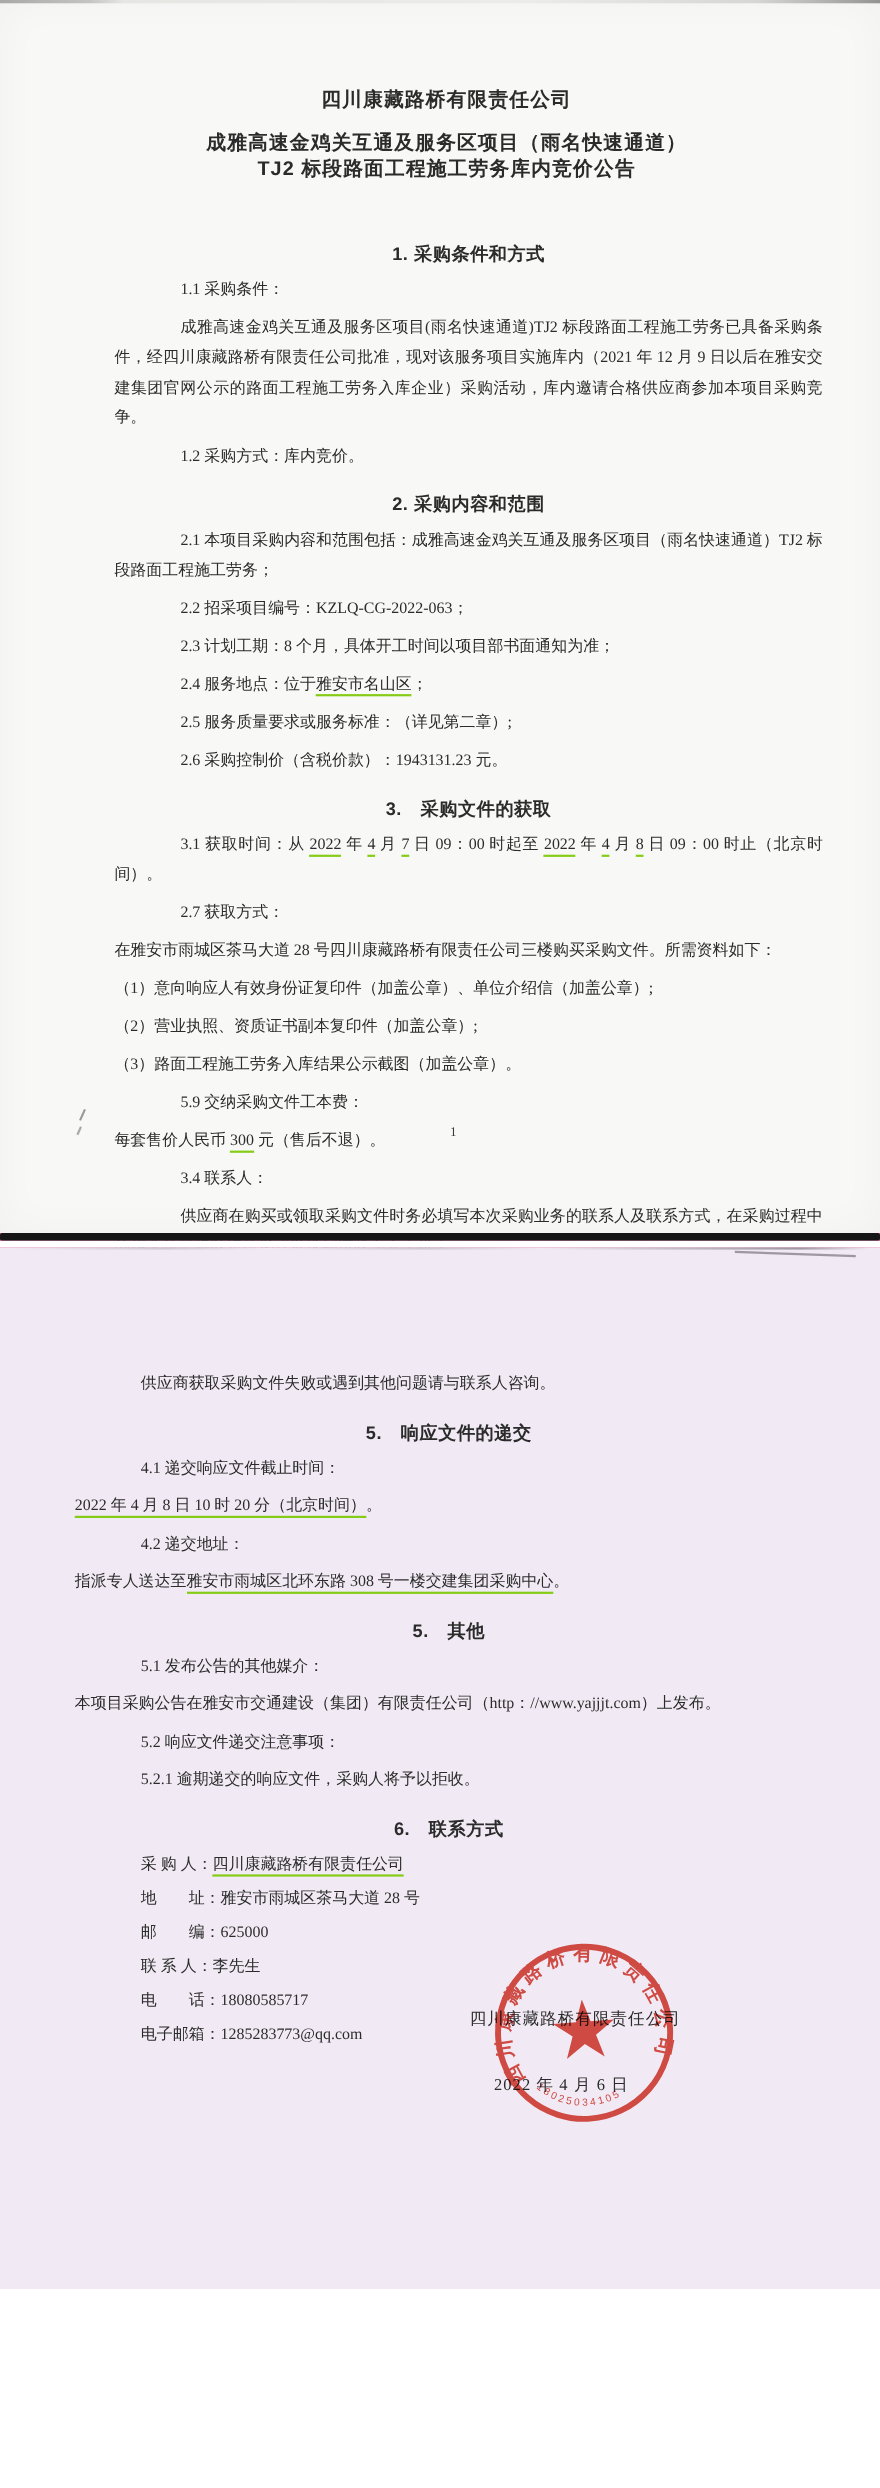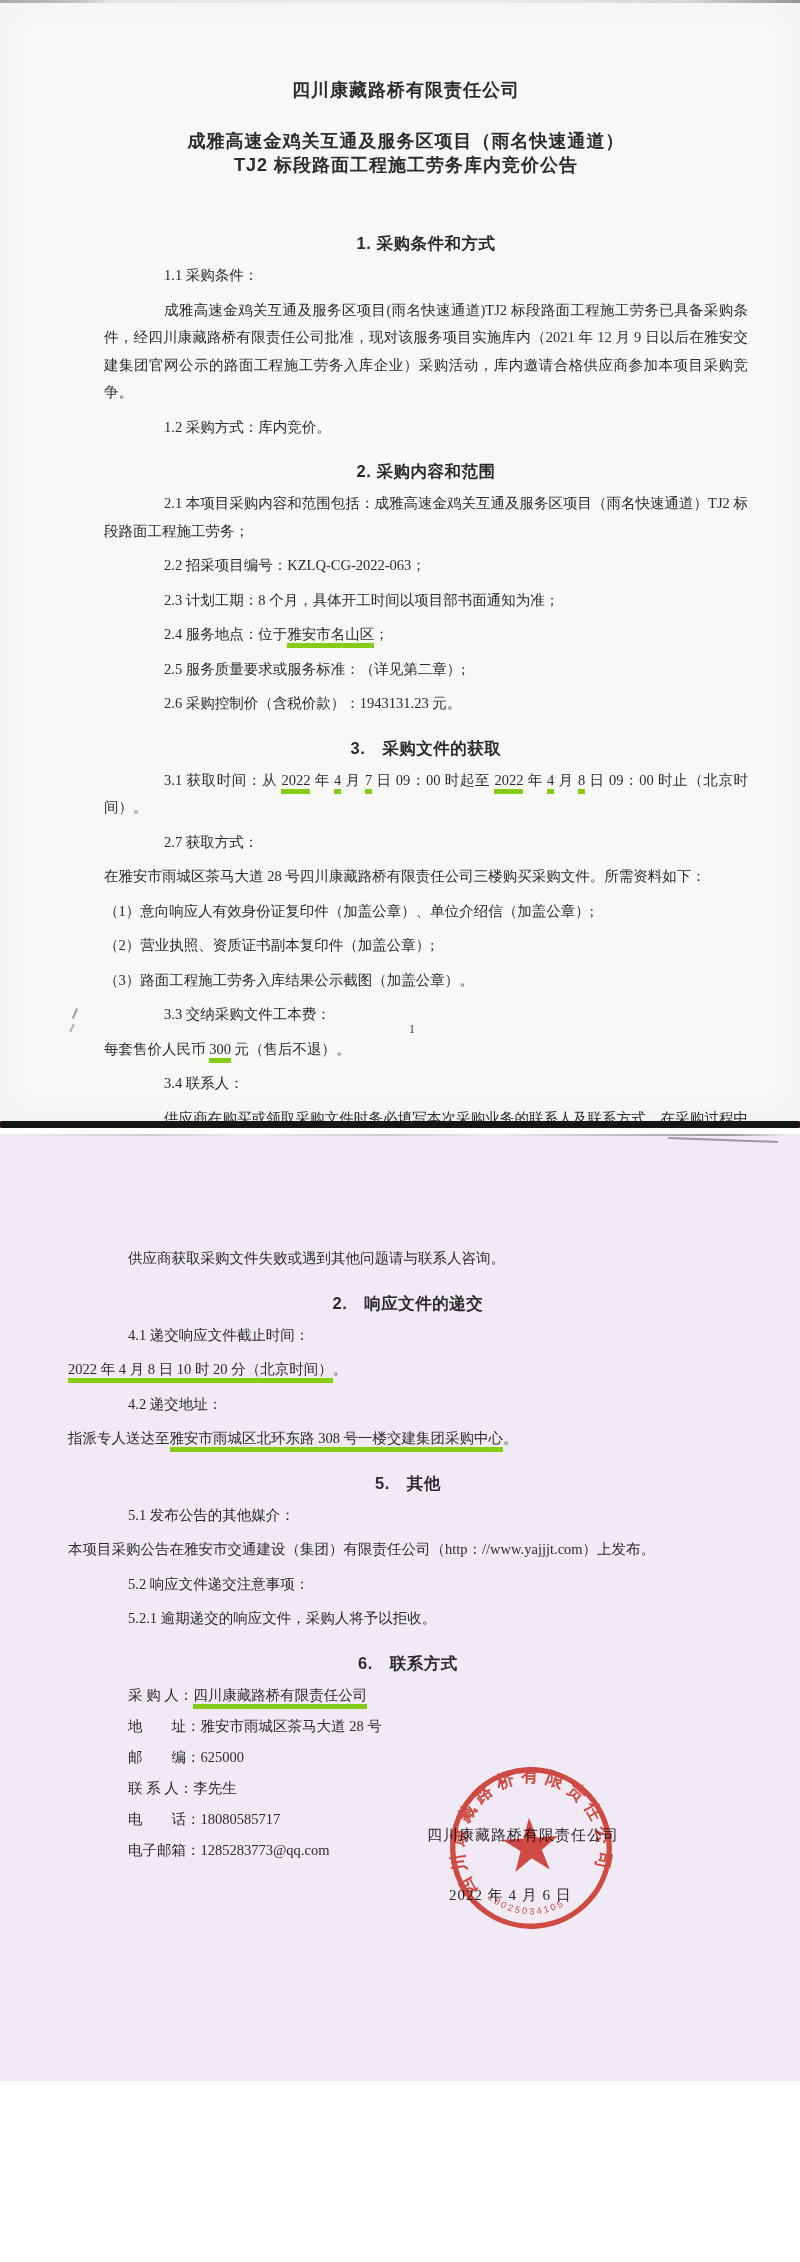--- a/index.html
+++ b/index.html
@@ -18,28 +18,28 @@
   .page2-top-edge{position:absolute;top:0;left:10px;width:780px;height:2px;
          background:linear-gradient(90deg,transparent 0%,#c9c2cc 18%,transparent 30%,#c9c2cc 48%,transparent 62%,#b7b0bb 78%,#8a858f 92%,transparent 100%);
          opacity:.8;}
   .page2-top-nick{position:absolute;top:5px;left:668px;width:110px;height:2px;background:#7a7580;transform:rotate(2deg);opacity:.7;}
   .page2-bottom-bar{position:absolute;left:0;bottom:0;width:800px;height:10px;background:#111111;}
   
   .content{position:relative;padding:78px 52px 0 104px;}
   .content2{position:relative;padding:104px 52px 0 68px;}
   .doc-title{font-family:"Liberation Sans","DejaVu Sans",sans-serif;font-weight:700;
              font-size:18px;text-align:center;letter-spacing:1px;line-height:24px;margin:0 40px 0 0;}
-  .doc-title.t2{margin-top:27px;}
+  .doc-title.t2{margin-top:15px;}
   .doc-title.t3{}
   .h-sec{font-family:"Liberation Sans","DejaVu Sans",sans-serif;font-weight:700;
          font-size:16.5px;line-height:24px;margin:18px 0 6px 0;letter-spacing:.5px;text-align:center;}
   .h1-first{margin-top:54px;}
   .para{font-size:14.5px;line-height:27.5px;margin:7px 0;text-align:justify;}
   .ind{text-indent:60px;}
-  .u{border-bottom:5px solid #84cc16;padding-bottom:1px;}
+  .u{border-bottom:2px solid #84cc16;padding-bottom:1px;}
   .pageno{position:absolute;font-size:12px;color:#3a3a3a;}
   .pageno1{left:409px;top:1022px;}
   .pageno2{left:406px;top:1020px;}
   .artifact1{position:absolute;left:74px;top:1008px;width:2px;height:11px;background:#9a9a96;transform:rotate(24deg);}
   .artifact2{position:absolute;left:71px;top:1024px;width:2px;height:8px;background:#ababa6;transform:rotate(24deg);}
   
   .c-row{font-size:14.5px;line-height:22px;margin:9px 0;}
   
   .sig-company{position:absolute;left:427px;top:692px;font-size:15px;letter-spacing:1px;}
   .sig-date{position:absolute;left:449px;top:752px;font-size:15px;letter-spacing:1px;}
@@ -71,42 +71,42 @@
       <p class="para ind">2.5 服务质量要求或服务标准：（详见第二章）;</p>
       <p class="para ind">2.6 采购控制价（含税价款）：1943131.23 元。</p>
 
       <div class="h-sec">3.　采购文件的获取</div>
       <p class="para ind"><span>3.1 获取时间：从 </span><span class="u">2022</span><span> 年 </span><span class="u">4</span><span> 月 </span><span class="u">7</span><span> 日 09：00 时起至 </span><span class="u">2022</span><span> 年 </span><span class="u">4</span><span> 月 </span><span class="u">8</span><span> 日 09：00 时止（北京时间）。</span></p>
       <p class="para ind">2.7 获取方式：</p>
       <p class="para">在雅安市雨城区茶马大道 28 号四川康藏路桥有限责任公司三楼购买采购文件。所需资料如下：</p>
       <p class="para">（1）意向响应人有效身份证复印件（加盖公章）、单位介绍信（加盖公章）;</p>
       <p class="para">（2）营业执照、资质证书副本复印件（加盖公章）;</p>
       <p class="para">（3）路面工程施工劳务入库结果公示截图（加盖公章）。</p>
-      <p class="para ind">3.3 交纳采购文件工本费：</p>
+      <p class="para ind">5.9 交纳采购文件工本费：</p>
       <p class="para"><span>每套售价人民币 </span><span class="u">300</span><span> 元（售后不退）。</span></p>
       <p class="para ind">3.4 联系人：</p>
       <p class="para ind">供应商在购买或领取采购文件时务必填写本次采购业务的联系人及联系方式，在采购过程中的相关信息将以短信形式发送到该联系人手机上。</p>
       <p class="para ind">3.5 联系电话：</p>
     </div>
     <div class="artifact1"></div>
     <div class="artifact2"></div>
     <div class="pageno pageno1">1</div>
   </div>
 
   <div class="page1-bottom-edge"></div>
   <div class="page-gap"></div>
 
   <div class="page2">
     <div class="page2-top-edge"></div>
     <div class="page2-top-nick"></div>
 
     <div class="content2">
       <p class="para ind">供应商获取采购文件失败或遇到其他问题请与联系人咨询。</p>
 
-      <div class="h-sec">2.　响应文件的递交</div>
+      <div class="h-sec">5.　响应文件的递交</div>
       <p class="para ind">4.1 递交响应文件截止时间：</p>
       <p class="para"><span class="u">2022 年 4 月 8 日 10 时 20 分（北京时间）</span><span>。</span></p>
       <p class="para ind">4.2 递交地址：</p>
       <p class="para"><span>指派专人送达至</span><span class="u">雅安市雨城区北环东路 308 号一楼交建集团采购中心</span><span>。</span></p>
 
       <div class="h-sec">5.　其他</div>
       <p class="para ind">5.1 发布公告的其他媒介：</p>
       <p class="para">本项目采购公告在雅安市交通建设（集团）有限责任公司（http：//www.yajjjt.com）上发布。</p>
       <p class="para ind">5.2 响应文件递交注意事项：</p>
       <p class="para ind">5.2.1 逾期递交的响应文件，采购人将予以拒收。</p>

